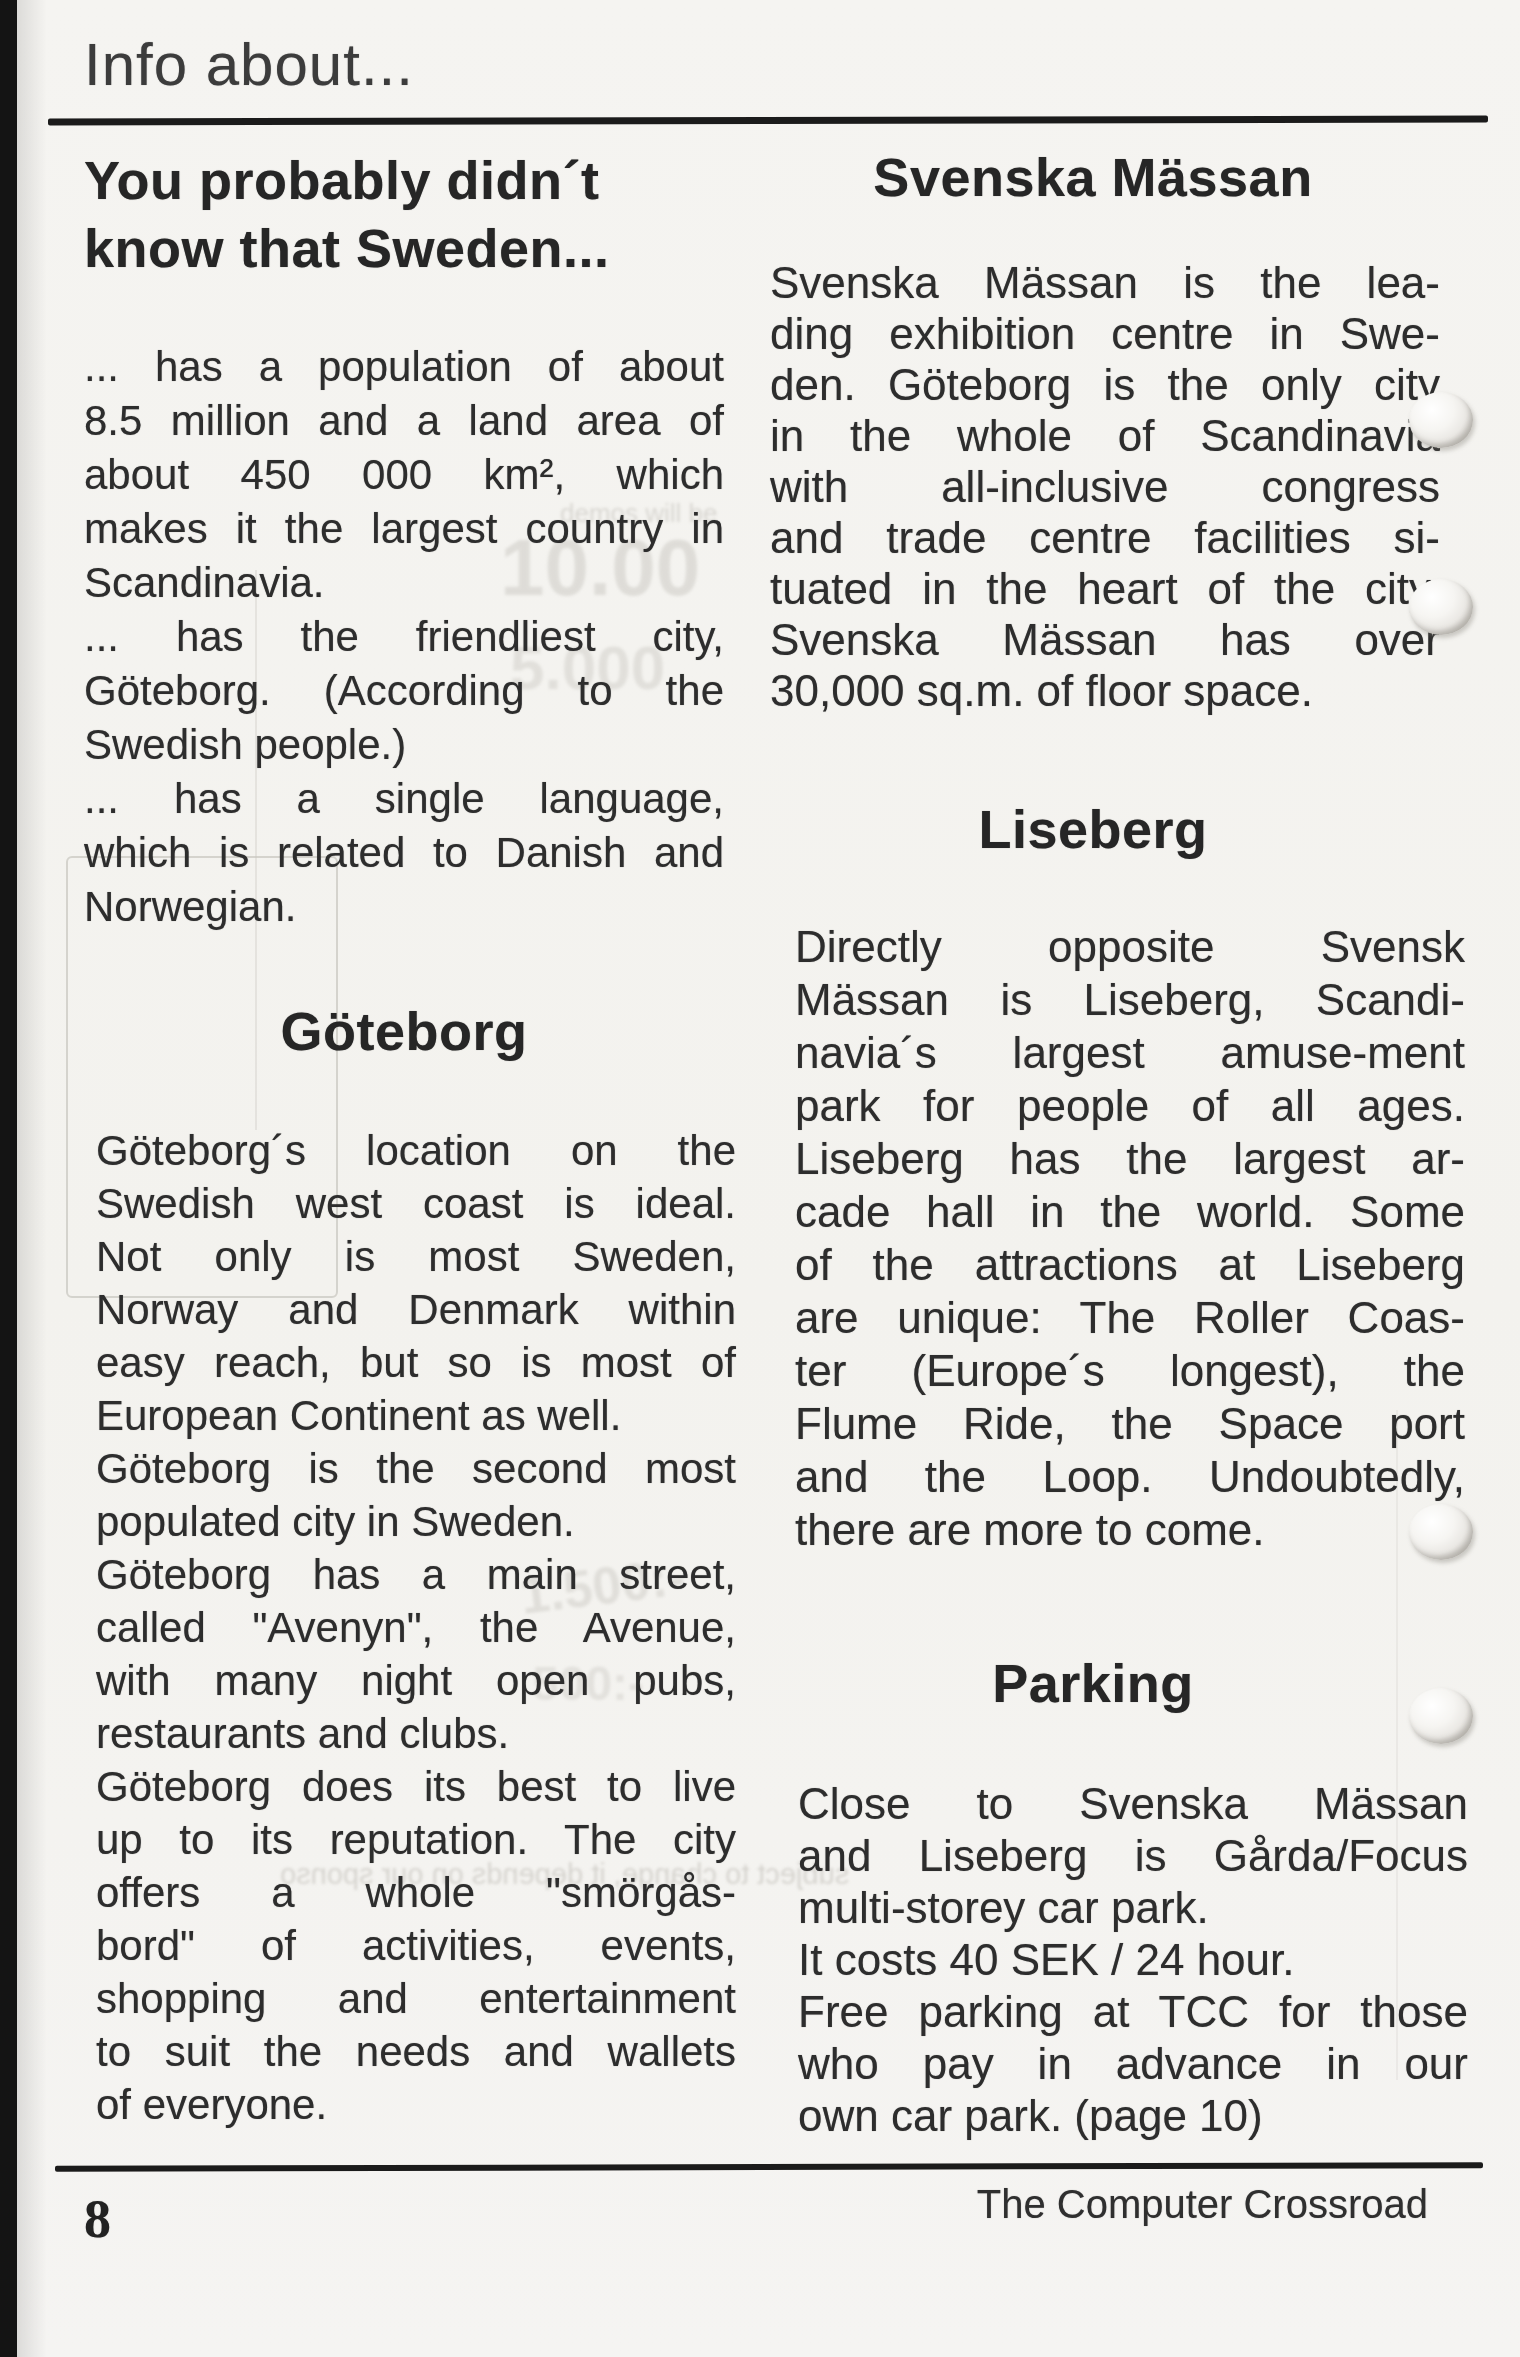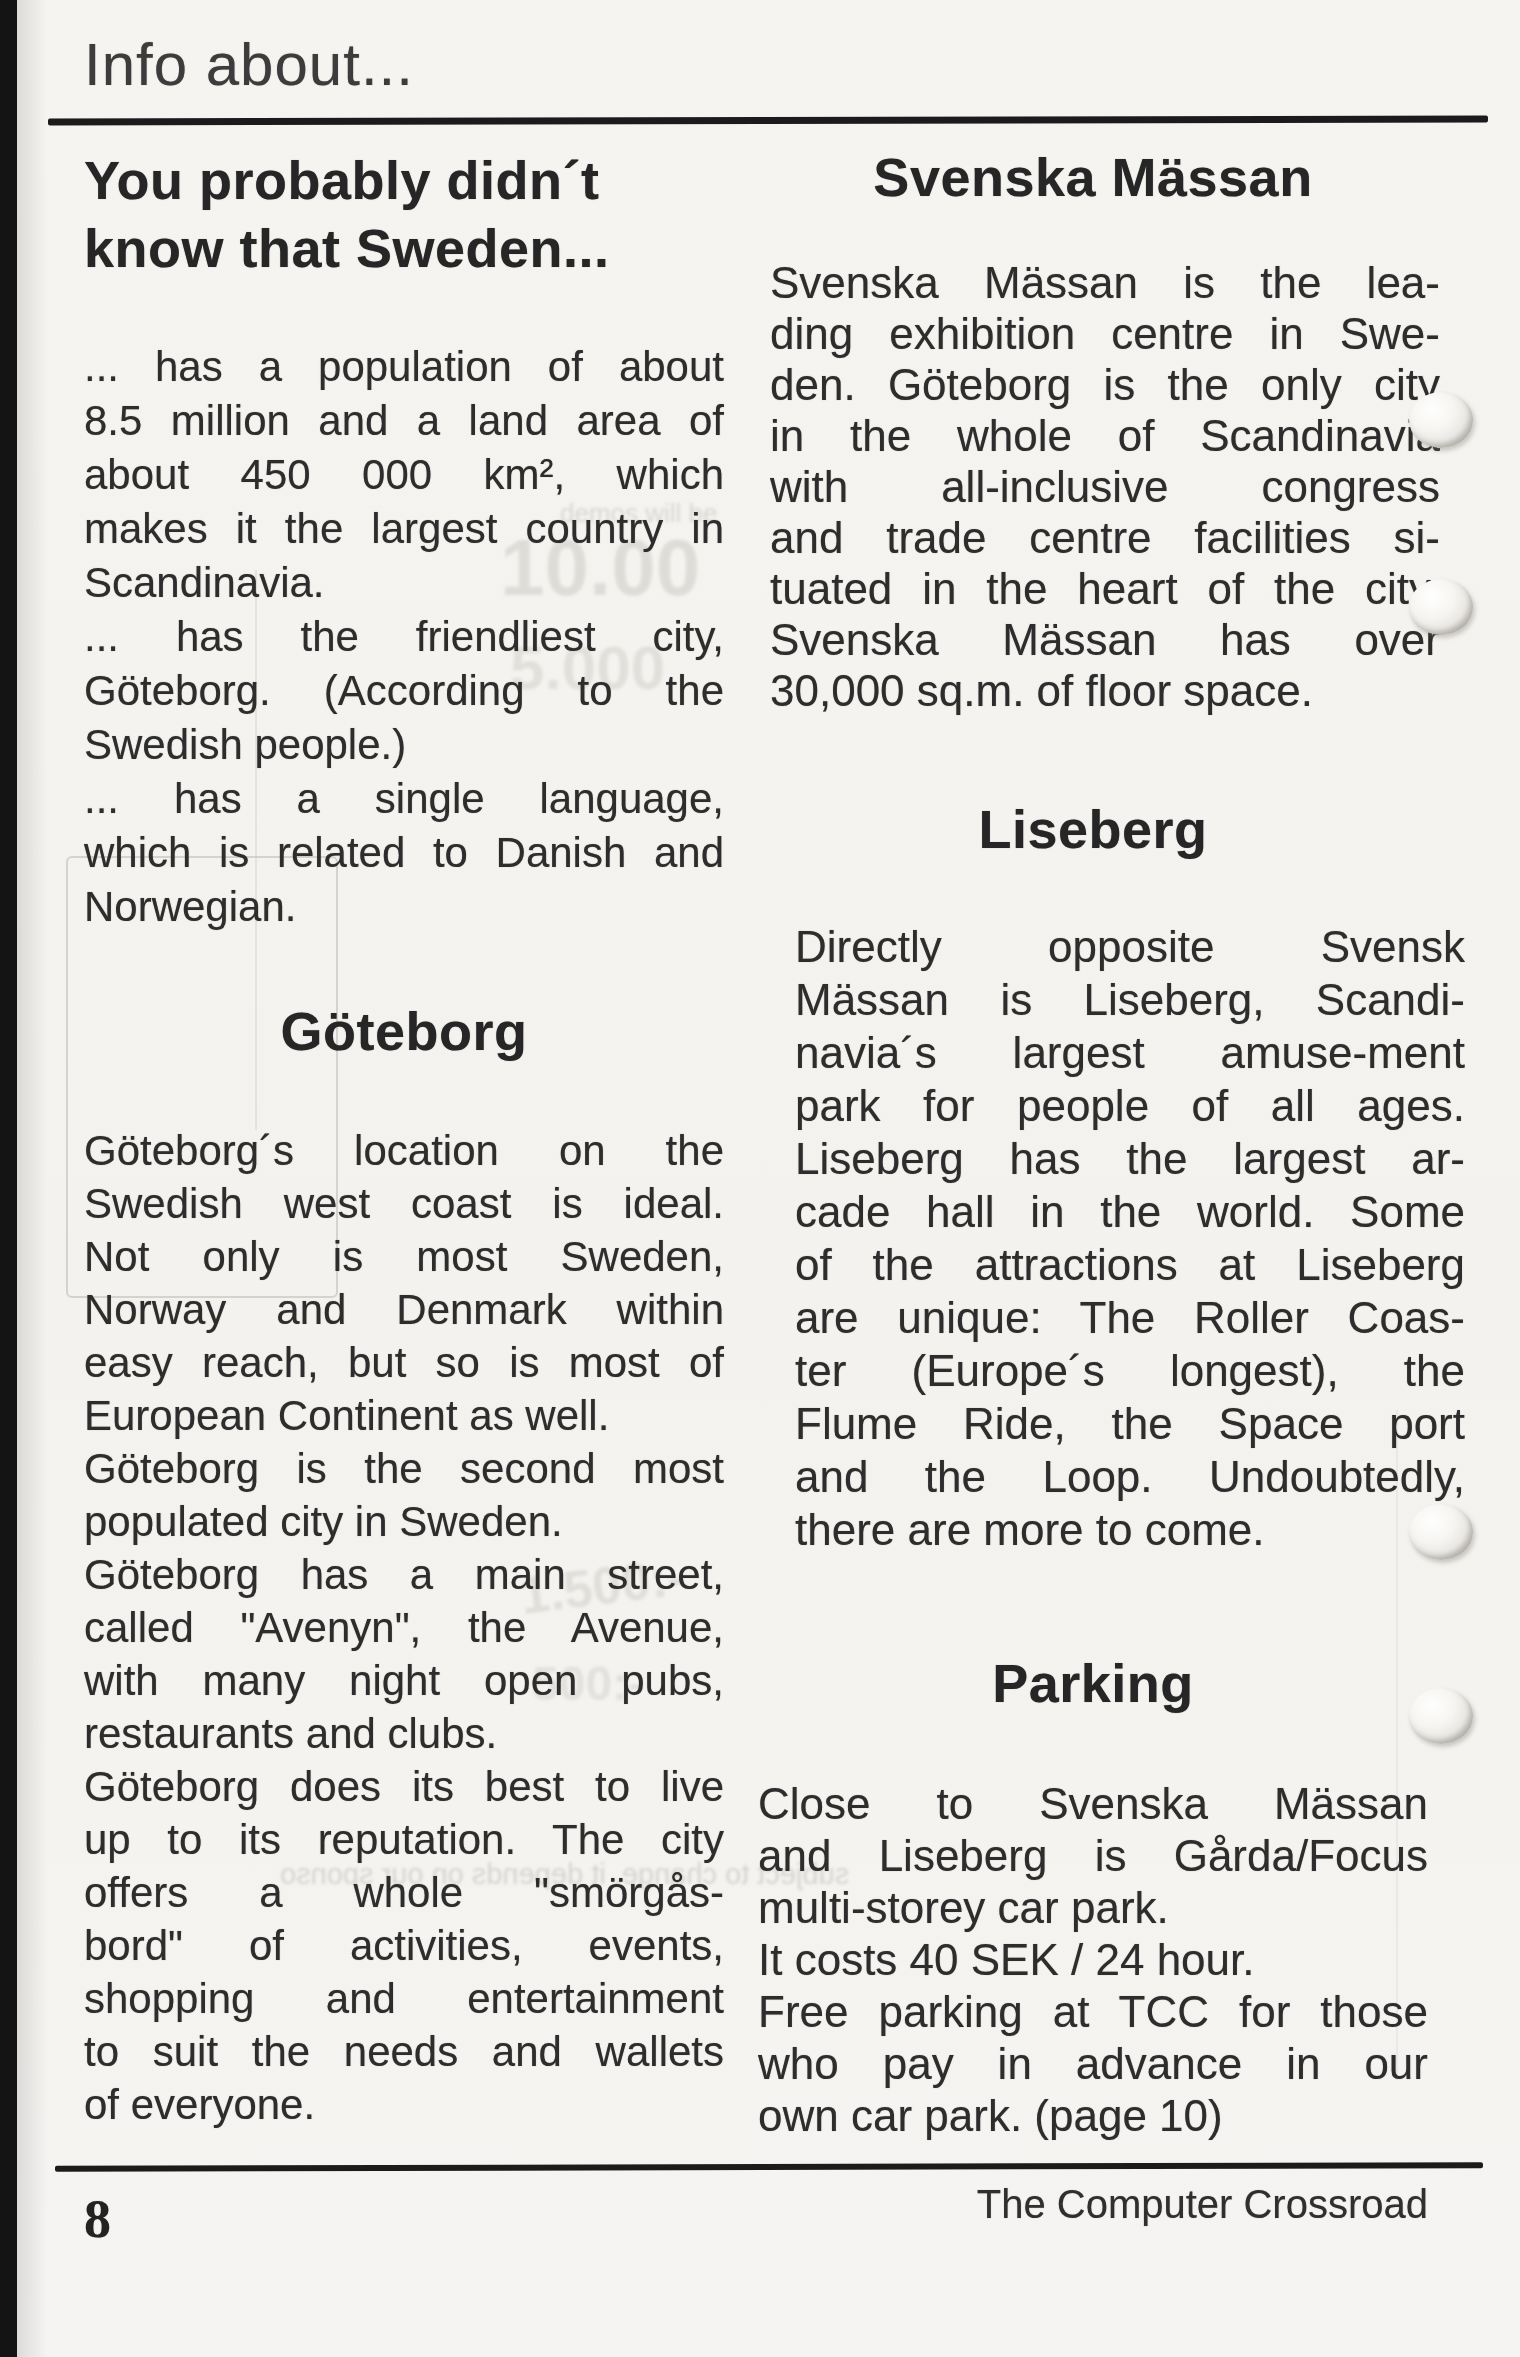--- a/index.html
+++ b/index.html
@@ -33,21 +33,21 @@
     color:#262626;letter-spacing:0.5px;}
 
   .block{position:absolute;left:0;width:100%;}
   .ln{width:100%;white-space:nowrap;}
   .j{white-space:normal;text-align:justify;text-align-last:justify;}
   #leftcol .block{font-size:42px;line-height:53px;}
   #intro-block{line-height:54px !important;}
   #rightcol .block{font-size:44px;}
   #svenska-block{line-height:51px;}
   #liseberg-block{line-height:53px;margin-left:37px;}
-  #parking-block{line-height:52px;}
+  #parking-block{line-height:52px;margin-left:40px;}
 
   #footer-pagenum{position:absolute;left:84px;top:2188px;font-family:"Liberation Serif",serif;
     font-weight:700;font-size:54px;color:#222;}
   #footer-pub{position:absolute;left:900px;top:2182px;width:528px;text-align:right;
     font-size:40px;color:#2f2f2f;}
 
   .hole{position:absolute;width:64px;height:56px;border-radius:50%;
     background:radial-gradient(ellipse at 36% 32%, #ffffff 0%, #f6f5f2 38%, #eae8e4 60%, #d3d0ca 78%, #b3b0aa 91%, #d0cdc8 100%);
     box-shadow:2px 3px 4px rgba(120,117,110,0.35), inset -3px -4px 5px rgba(105,102,96,0.30);}
   #hole1{left:1409px;top:392px;}
@@ -101,21 +101,21 @@
       <div class="ln j">... has the friendliest city,</div>
       <div class="ln j">Göteborg. (According to the</div>
       <div class="ln">Swedish people.)</div>
       <div class="ln j">... has a single language,</div>
       <div class="ln j">which is related to Danish and</div>
       <div class="ln">Norwegian.</div>
     </div>
 
     <div class="h-sec txt" style="top:1000px;">Göteborg</div>
 
-    <div class="block txt" id="goteborg-block" style="top:1124px;">
+    <div class="block txt" id="goteborg-block" style="top:1124px;margin-left:12px;">
       <div class="ln j">Göteborg´s location on the</div>
       <div class="ln j">Swedish west coast is ideal.</div>
       <div class="ln j">Not only is most Sweden,</div>
       <div class="ln j">Norway and Denmark within</div>
       <div class="ln j">easy reach, but so is most of</div>
       <div class="ln">European Continent as well.</div>
       <div class="ln j">Göteborg is the second most</div>
       <div class="ln">populated city in Sweden.</div>
       <div class="ln j">Göteborg has a main street,</div>
       <div class="ln j">called "Avenyn", the Avenue,</div>

